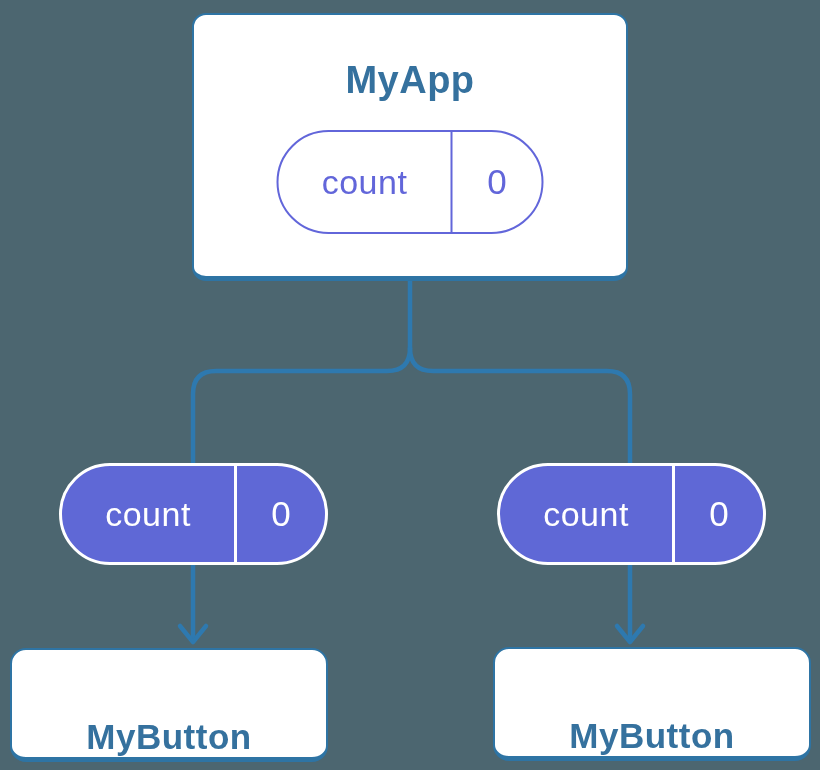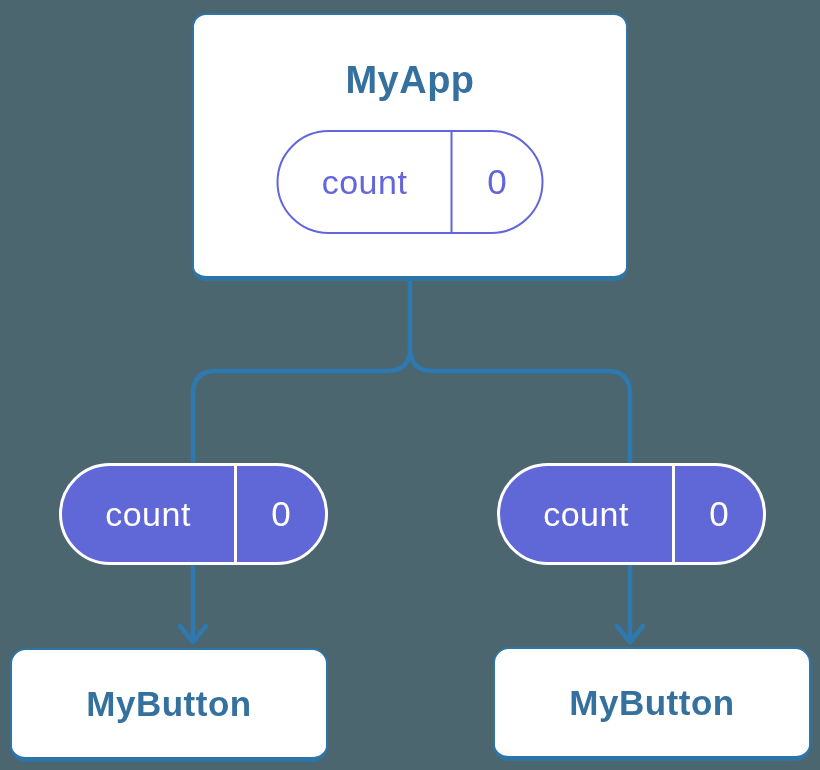--- a/index.html
+++ b/index.html
@@ -37,21 +37,21 @@
   .card-title{
     position:absolute;left:0;top:44px;width:100%;
     text-align:center;
     font-size:38px;font-weight:600;
     color:var(--card-text);
     letter-spacing:0.5px;
   }
   .card-child{
     width:318px;height:114px;
     border-radius:16px;
-    display:flex;align-items:center;justify-content:center;
+    display:flex;align-items:flex-end;justify-content:center;
   }
   .card-child-left{left:10px;top:648px;}
   .card-child-right{left:493px;top:647px;}
   .child-title{
     font-size:35px;font-weight:600;
     color:var(--card-text);
     letter-spacing:0.5px;
   }
 
   .pill{

